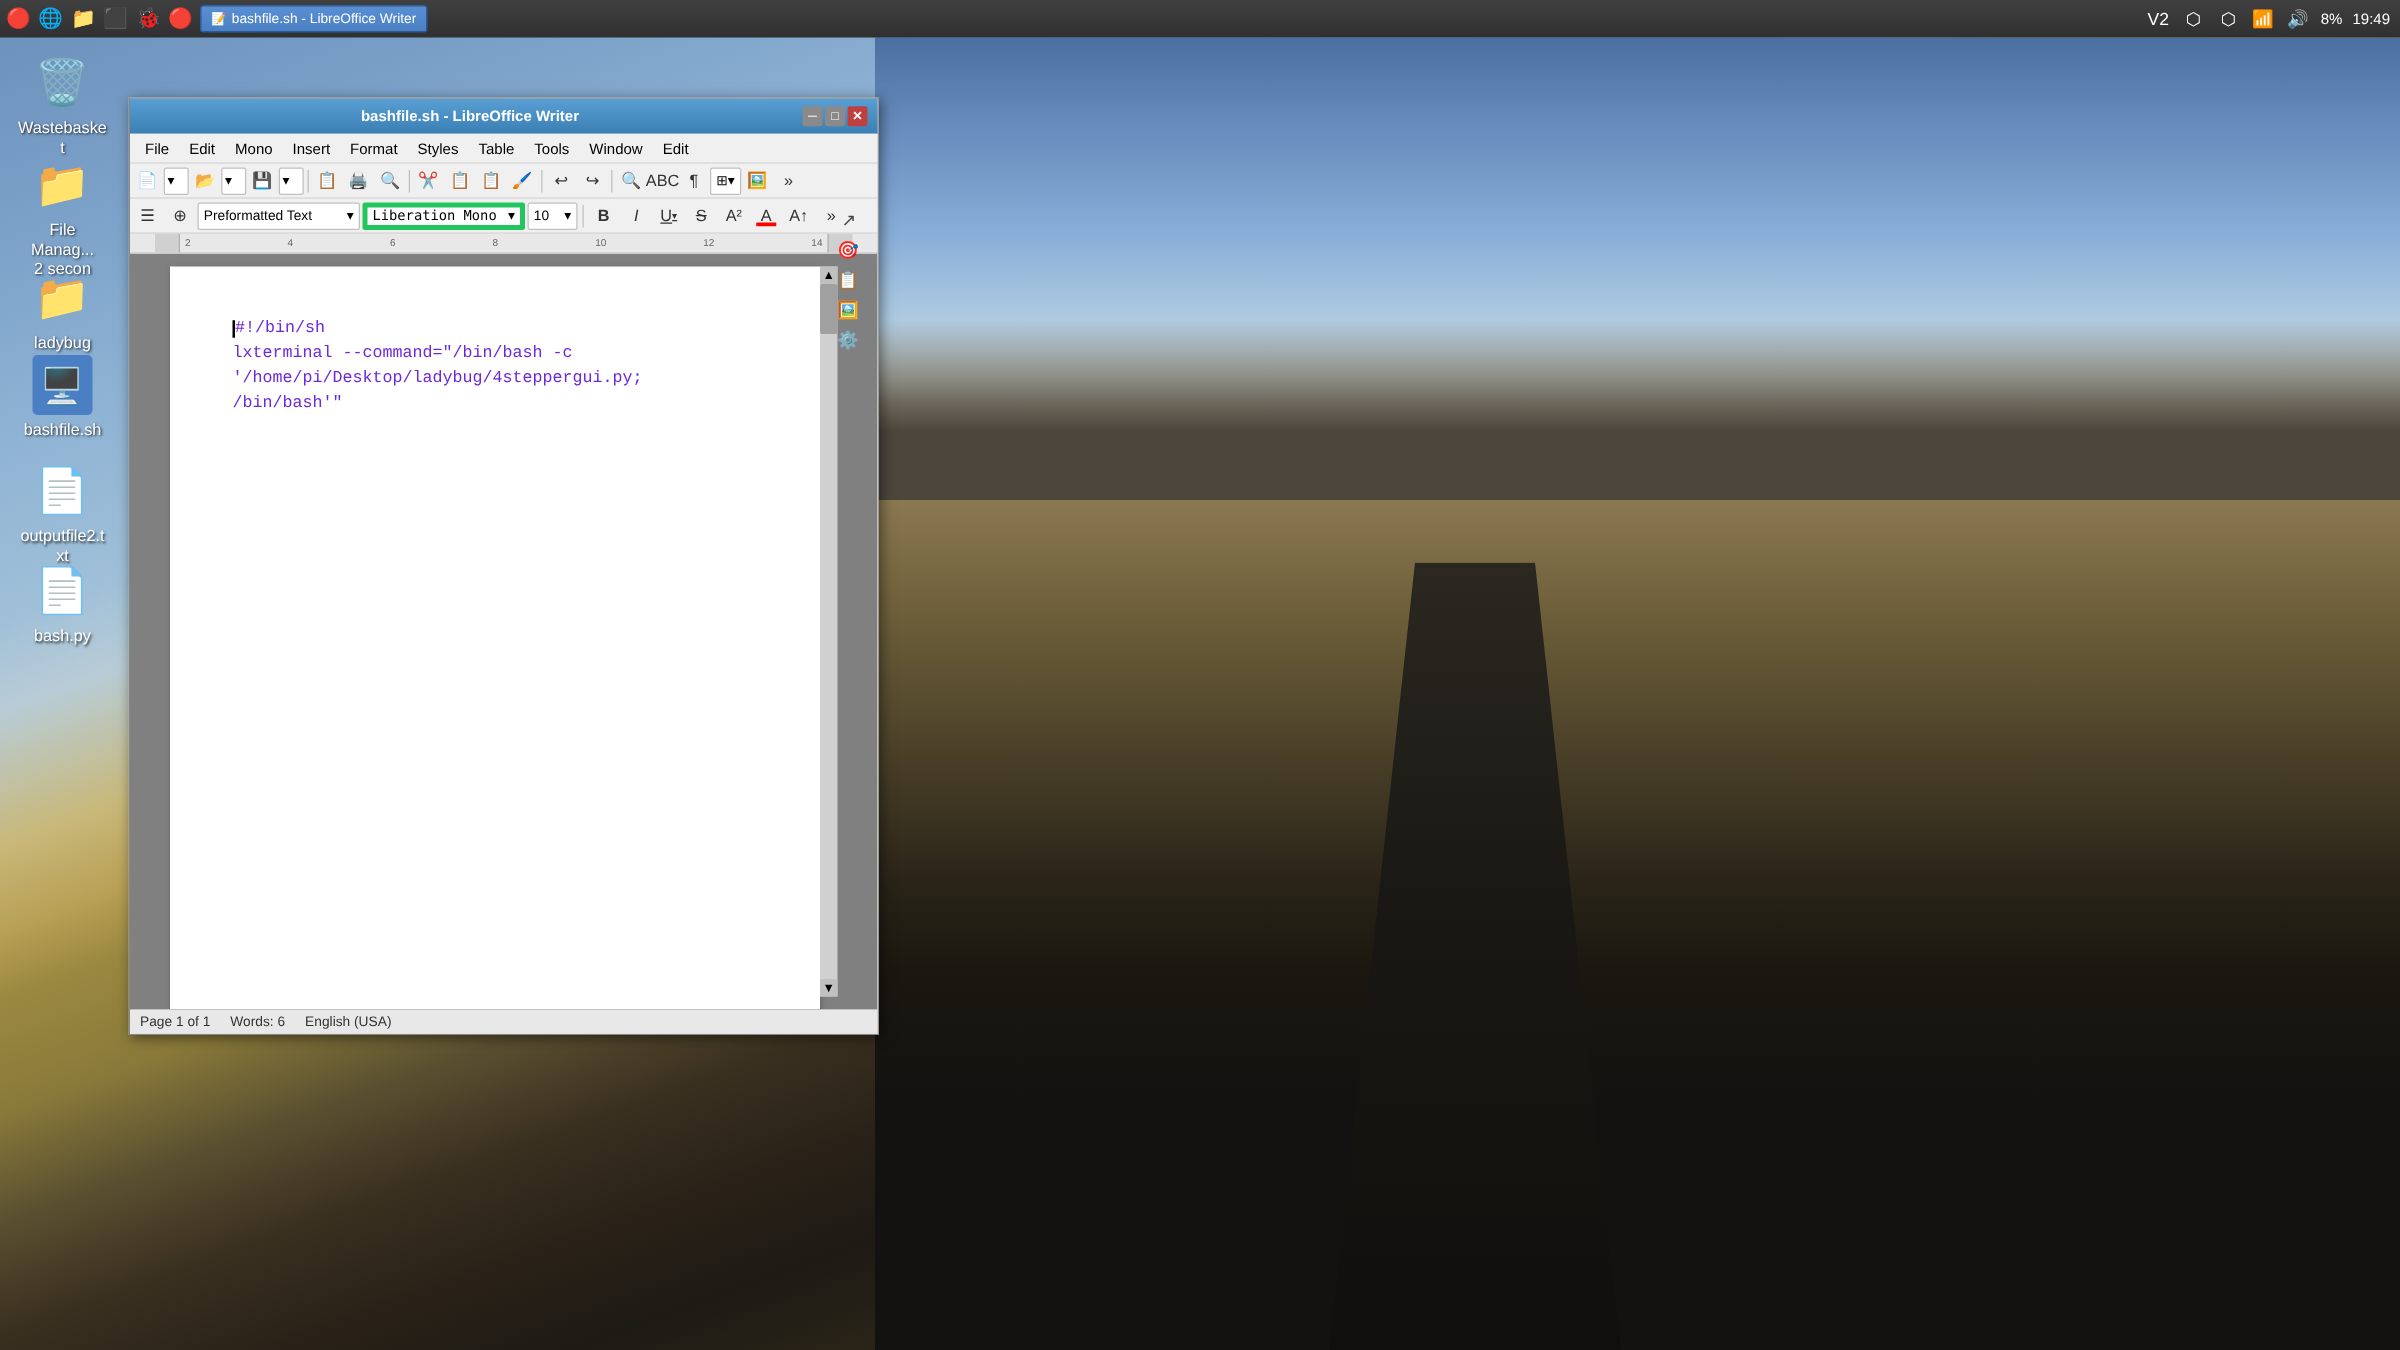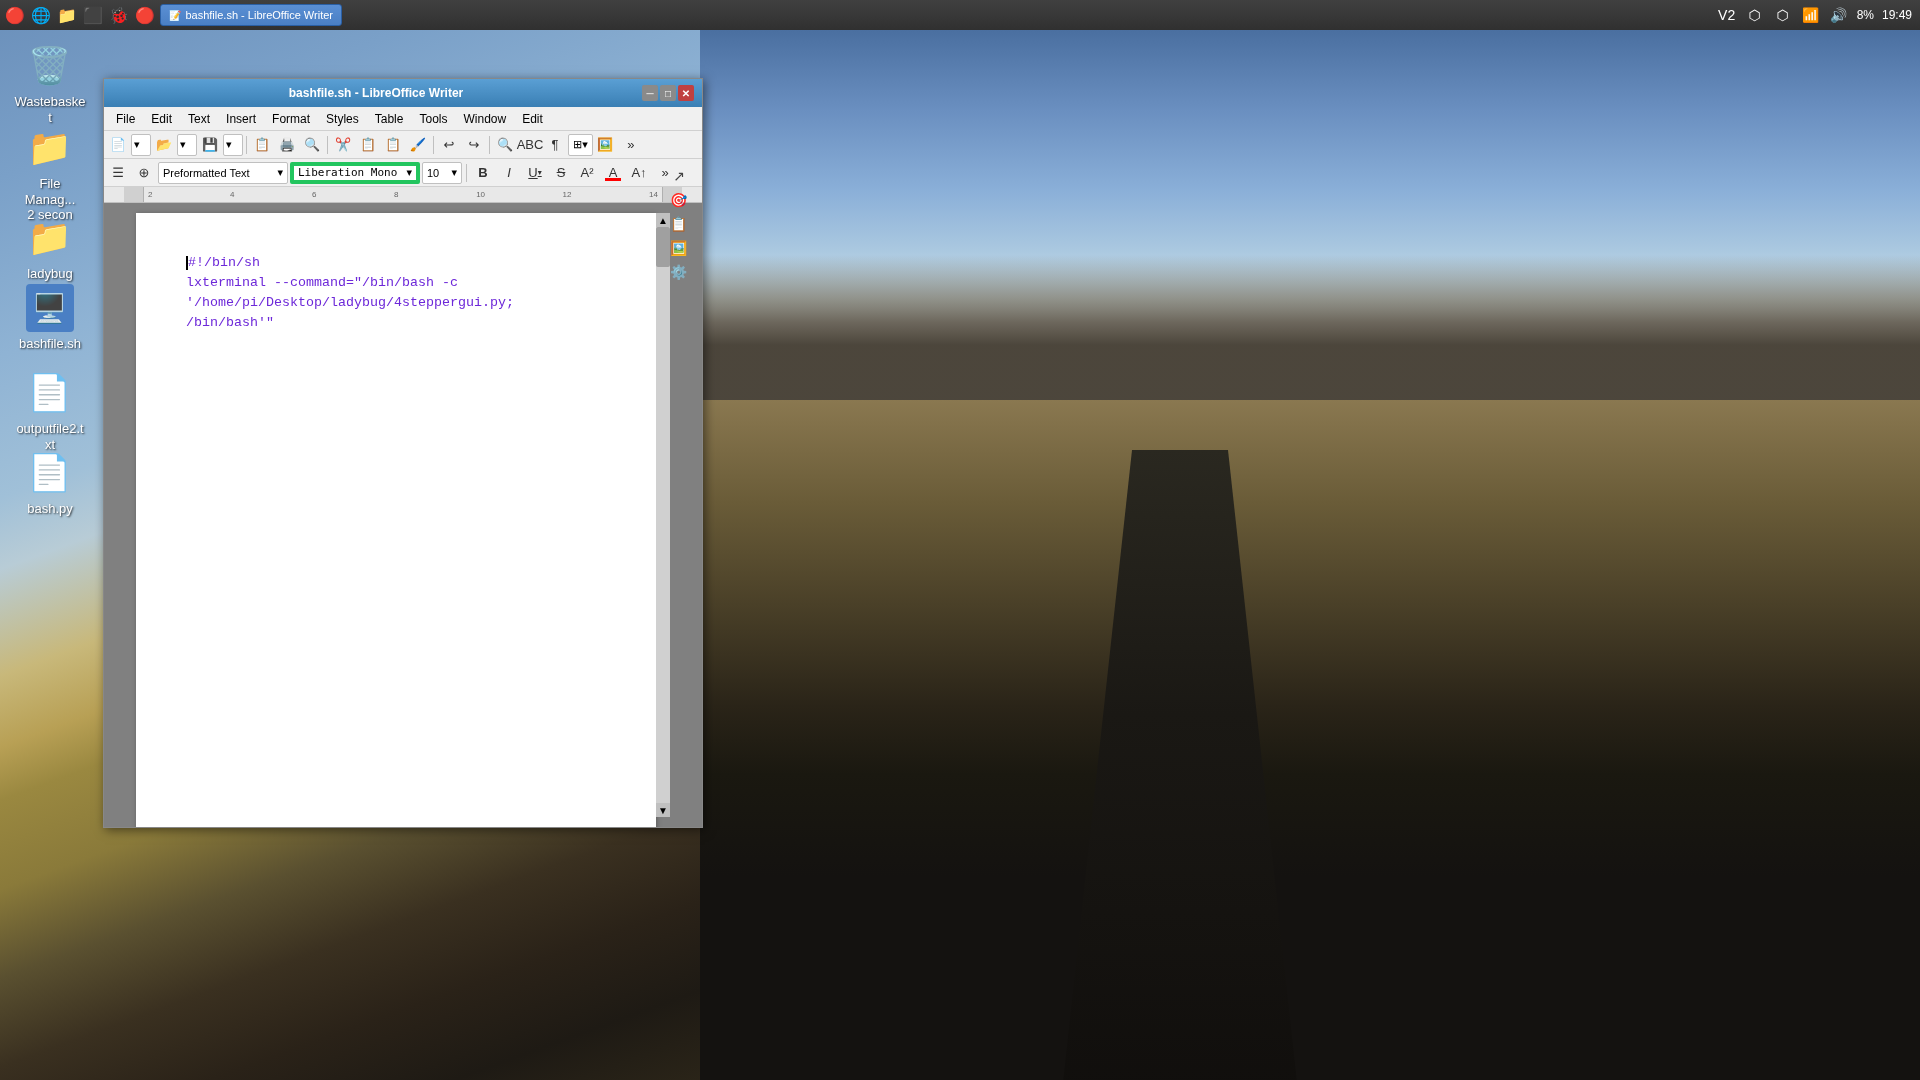--- a/index.html
+++ b/index.html
@@ -503,21 +503,21 @@
   <div id="title-bar">
     <span class="title-text">bashfile.sh - LibreOffice Writer</span>
     <div class="title-btn title-btn-min">─</div>
     <div class="title-btn title-btn-max">□</div>
     <div class="title-btn title-btn-close">✕</div>
   </div>
 
   <div id="menu-bar">
     <div class="menu-item">File</div>
     <div class="menu-item">Edit</div>
-    <div class="menu-item">Text</div>
+    <div class="menu-item">Mono</div>
     <div class="menu-item">Insert</div>
     <div class="menu-item">Format</div>
     <div class="menu-item">Styles</div>
     <div class="menu-item">Table</div>
     <div class="menu-item">Tools</div>
     <div class="menu-item">Window</div>
     <div class="menu-item">Edit</div>
   </div>
 
   <div id="toolbar1">
@@ -605,14 +605,19 @@
   </div>
 
   <div style="position:absolute;right:14px;top:84px;width:22px;display:flex;flex-direction:column;gap:2px;padding:2px;">
     <div class="sidebar-btn">↗</div>
     <div class="sidebar-btn">🎯</div>
     <div class="sidebar-btn">📋</div>
     <div class="sidebar-btn">🖼️</div>
     <div class="sidebar-btn">⚙️</div>
   </div>
 
+  <div id="status-bar">
+    <span>Page 1 of 1</span>
+    <span>Words: 6</span>
+    <span>English (USA)</span>
+  </div>
 
 </div>
 
 </body></html>

